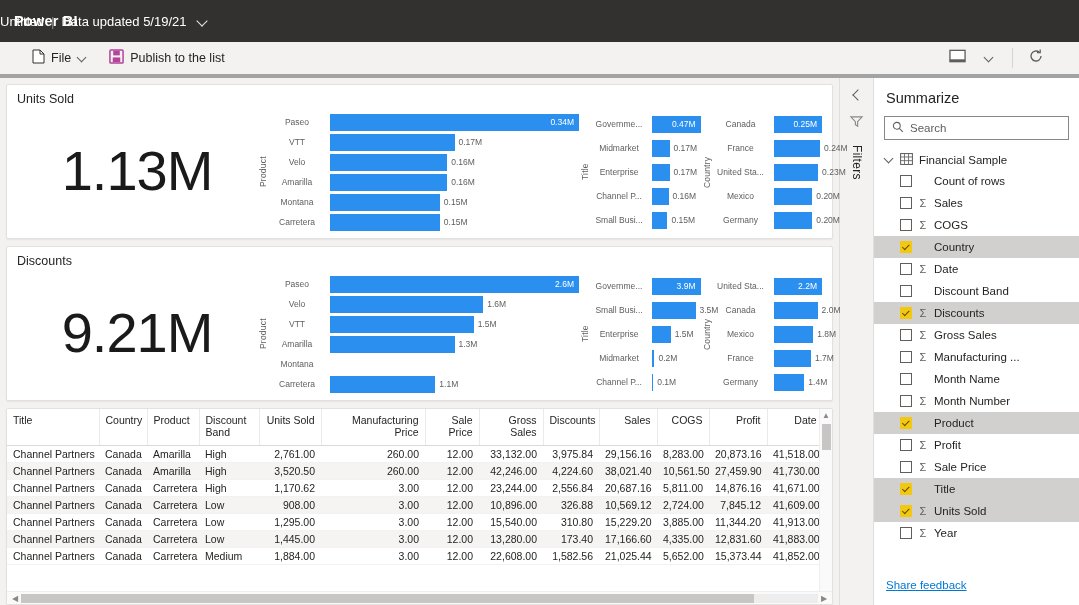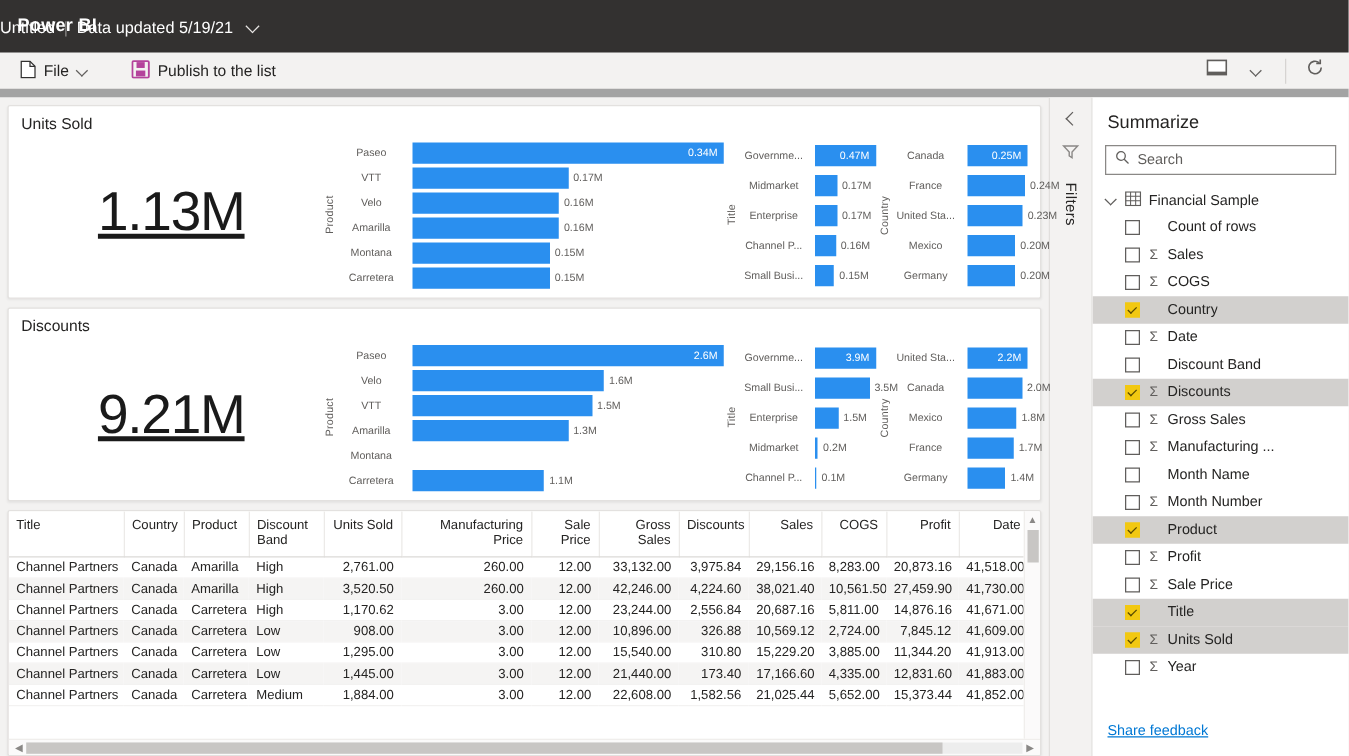--- a/index.html
+++ b/index.html
@@ -27,22 +27,22 @@
     display: inline-block; width: 12px; height: 12px; position: relative; margin-left: 3px;
   }
   .chev-down::before {
     content: ""; position: absolute; left: 1px; top: 2px;
     width: 7px; height: 7px; border-right: 1.4px solid #e8e6e4; border-bottom: 1.4px solid #e8e6e4;
     transform: rotate(45deg);
   }
 
   
   .toolbar {
-    height: 36px; background: #f3f2f1; border-bottom: 7px solid #a3a3a3;
-    display: flex; align-items: center; padding: 0 8px; gap: 18px;
+    height: 36px; background: #f3f2f1; border-bottom: 4px solid #a3a3a3;
+    display: flex; align-items: center; padding: 0 24px; gap: 6px;
   }
   .tb-item {
     display: flex; align-items: center; gap: 6px; height: 28px;
     padding: 0 8px; font-size: 12.5px; color: #252423; cursor: default;
     white-space: nowrap;
   }
   .tb-spacer { flex: 1; }
   .tb-right { display: flex; align-items: center; gap: 2px; padding-right: 4px; }
   .tb-divider { width: 1px; height: 20px; background: #d6d4d2; margin: 0 6px; }
   .mini-chev {
@@ -70,21 +70,21 @@
   .card {
     background: #ffffff; border: 1px solid #e3e1df; border-radius: 2px;
     box-shadow: 0 1px 2px rgba(0,0,0,.06);
     display: flex; flex-direction: column;
   }
   .card-kpi { height: 155px; padding: 7px 10px 6px 10px; }
   .card-title { font-size: 12.5px; color: #252423; margin-bottom: 2px; }
   .kpi-row { flex: 1; display: flex; align-items: stretch; min-height: 0; }
   .kpi-big {
     width: 240px; display: flex; align-items: center; justify-content: center;
-    font-size: 44px; color: #1a1a1a; font-weight: 400; letter-spacing: -1px; text-decoration: underline;
+    font-size: 56px; color: #1a1a1a; font-weight: 400; letter-spacing: -1px;
   }
 
   
   .barchart { display: flex; flex: 1; min-width: 0; padding-top: 4px; }
   .axis-title {
     writing-mode: vertical-rl; transform: rotate(180deg);
     font-size: 8.5px; color: #605e5c; display: flex; align-items: center;
     justify-content: center; width: 12px; flex: none; letter-spacing: .2px;
   }
   .bars { flex: 1; display: flex; flex-direction: column; justify-content: space-around; min-width: 0; }
@@ -650,21 +650,21 @@
                   <td class="num">10.00</td>
                 </tr>
                 <tr>
                   <td>Channel Partners</td>
                   <td>Canada</td>
                   <td>Carretera</td>
                   <td>Low</td>
                   <td class="num">1,445.00</td>
                   <td class="num">3.00</td>
                   <td class="num">12.00</td>
-                  <td class="num">21,440.00</td>
+                  <td class="num">13,280.00</td>
                   <td class="num">173.40</td>
                   <td class="num">17,166.60</td>
                   <td class="num">4,335.00</td>
                   <td class="num">12,831.60</td>
                   <td class="num">41,883.00</td>
                   <td class="num">9.00</td>
                 </tr>
                 <tr>
                   <td>Channel Partners</td>
                   <td>Canada</td>

